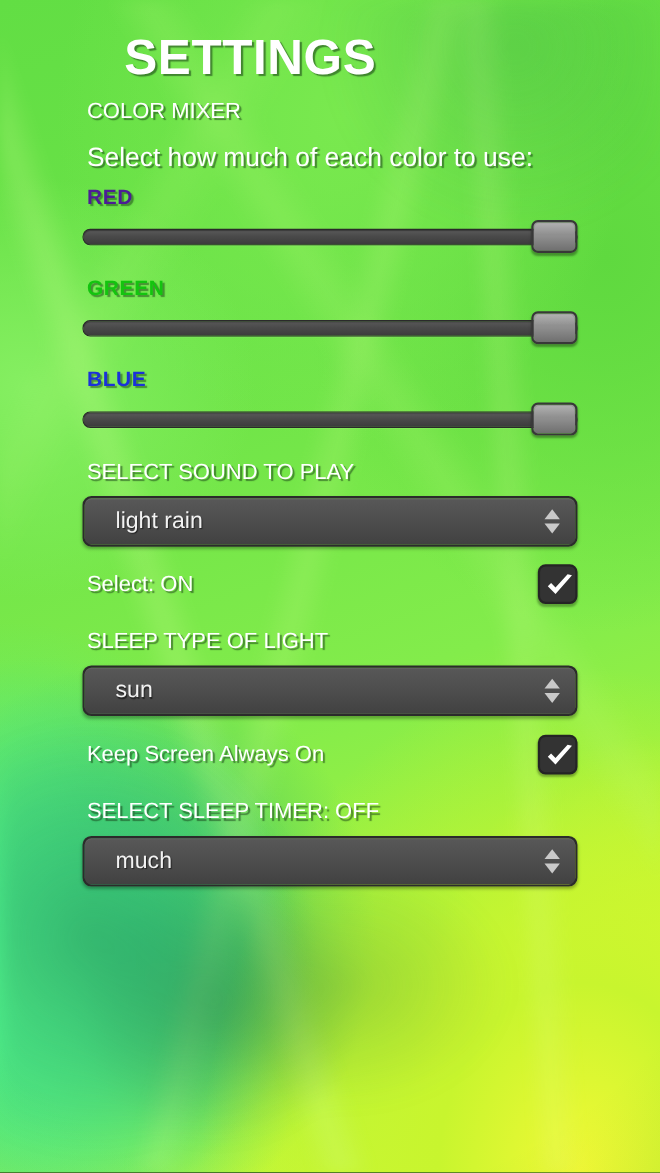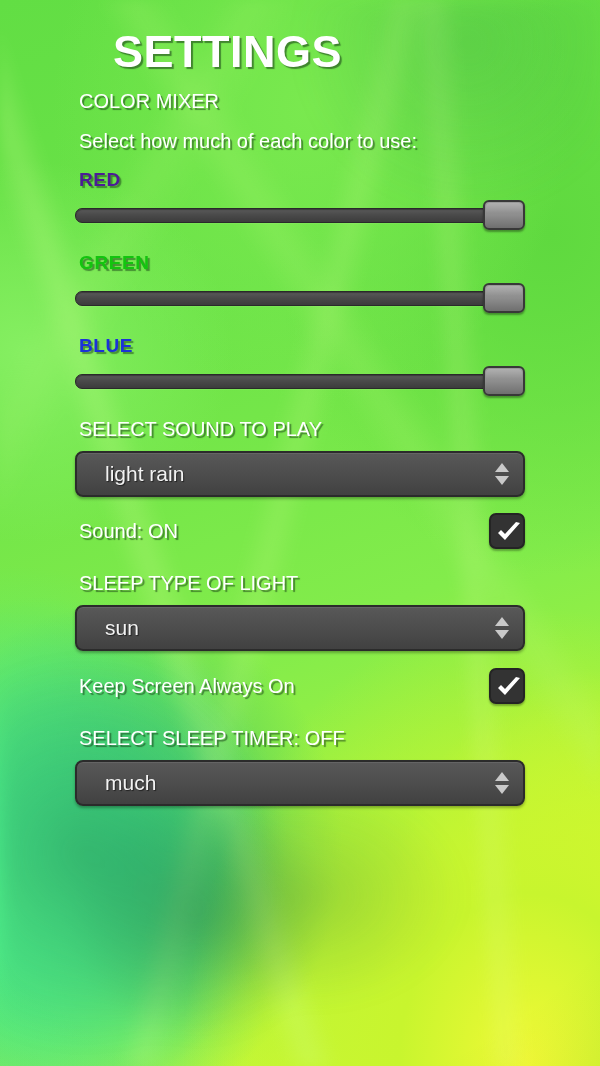--- a/index.html
+++ b/index.html
@@ -86,21 +86,21 @@
     position: absolute;
     left: 79px;
     font-size: 20px;
     color: #ffffff;
     white-space: nowrap;
   }
 
   .body-text {
     position: absolute;
     left: 79px;
-    font-size: 20px;
+    font-size: 24px;
     color: #ffffff;
     white-space: nowrap;
   }
 
   .channel-label {
     position: absolute;
     left: 79px;
     font-size: 19px;
     font-weight: bold;
     letter-spacing: .6px;
@@ -264,21 +264,21 @@
     <div class="sub-heading shadowed" style="top:418px;">SELECT SOUND TO PLAY</div>
     <div class="dropdown" style="top:451px;">
       <div class="value">light rain</div>
       <div class="spin">
         <span class="tri up"></span>
         <span class="tri down"></span>
       </div>
     </div>
 
     <div class="check-row" style="top:513px;">
-      <span class="label">Sound: ON</span>
+      <span class="label">Select: ON</span>
       <span class="checkbox">
         <svg width="30" height="30" viewBox="0 0 30 30">
           <path d="M4 15 L11 22 L26 5 L22 4 L11 16 L7 12 Z" fill="#ffffff"></path>
         </svg>
       </span>
     </div>
 
     <div class="sub-heading shadowed" style="top:572px;">SLEEP TYPE OF LIGHT</div>
     <div class="dropdown" style="top:605px;">
       <div class="value">sun</div>

